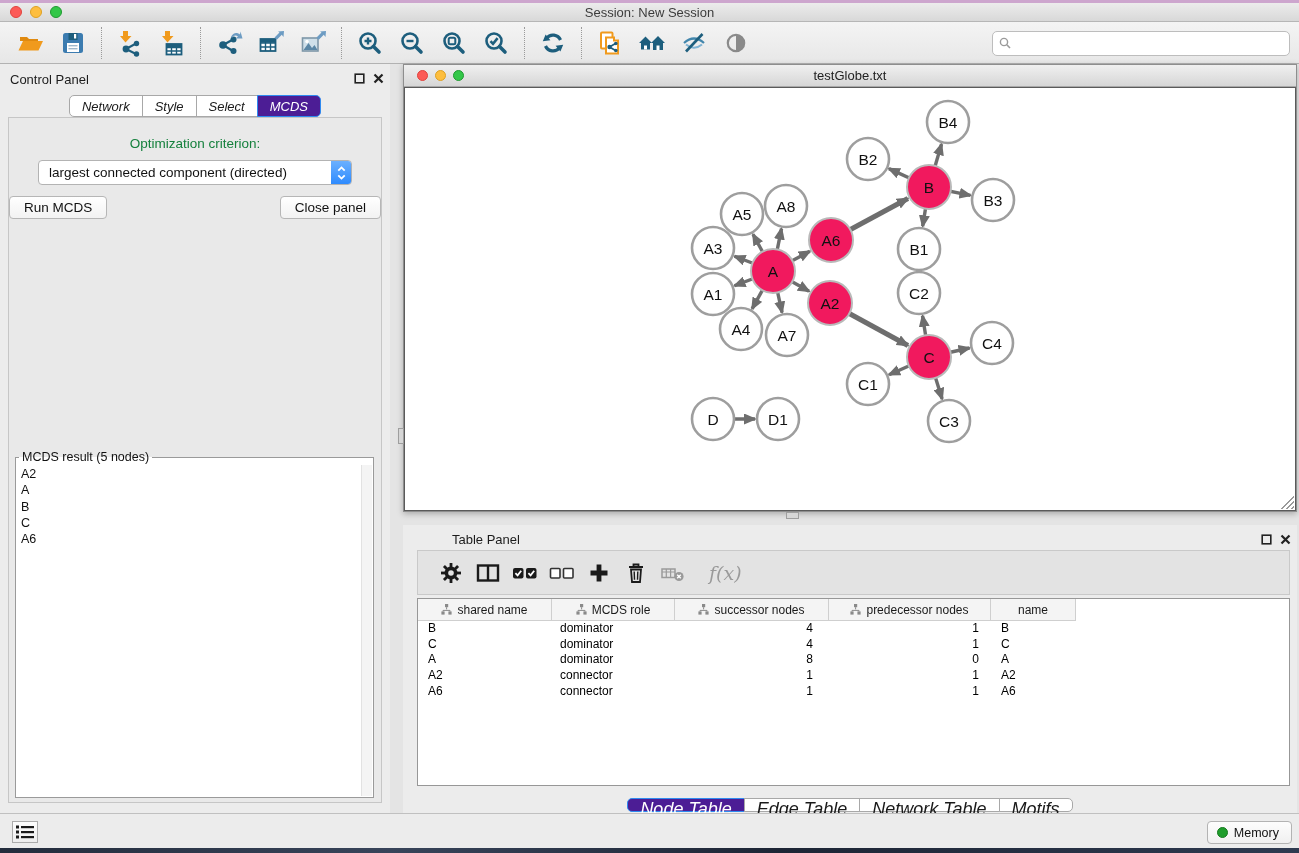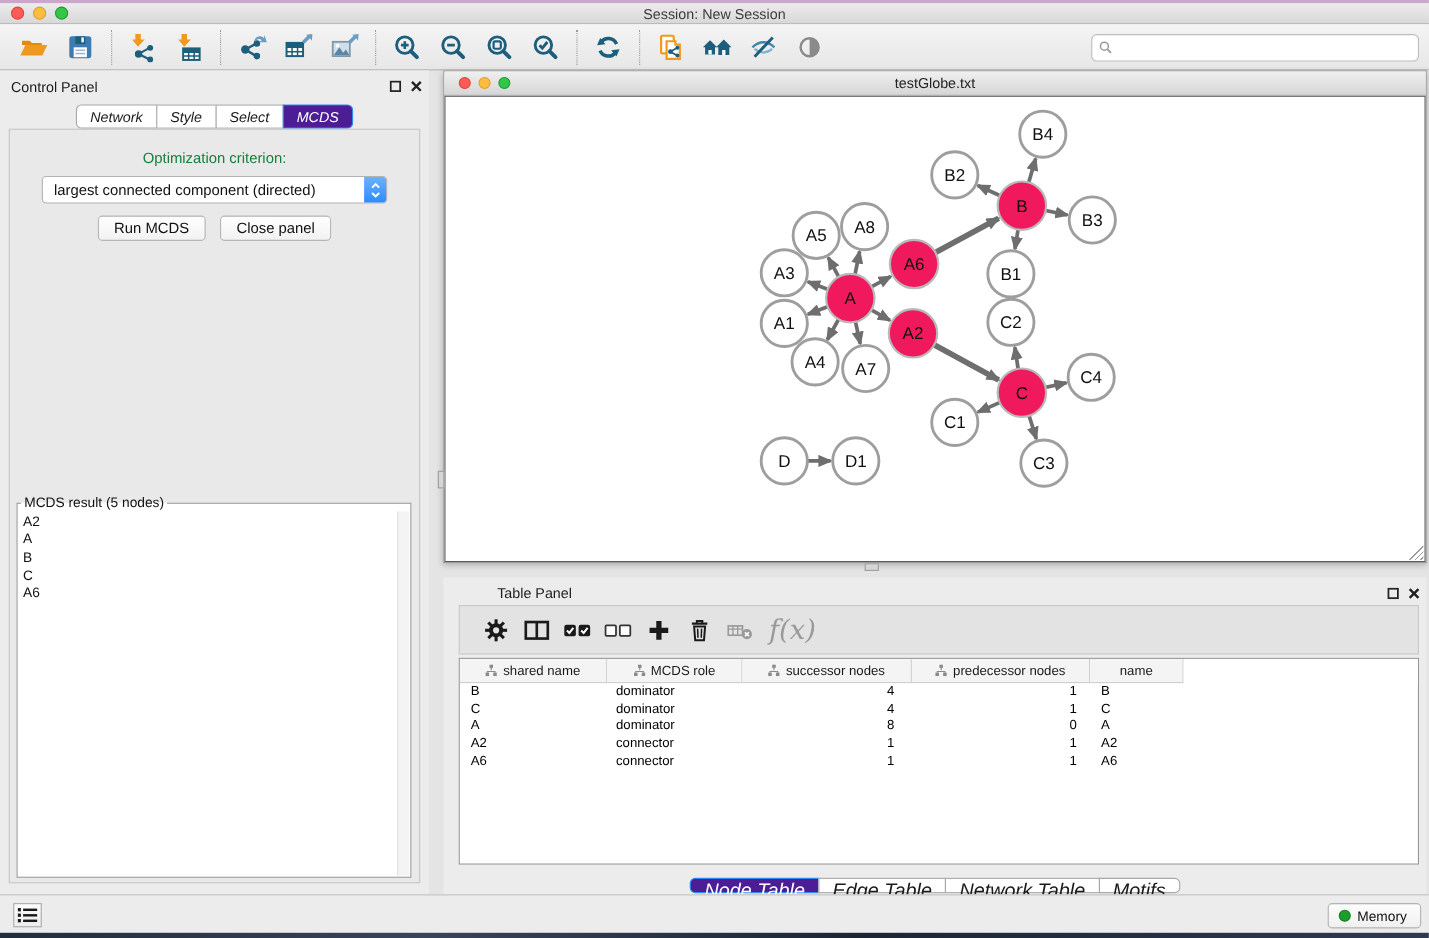--- a/index.html
+++ b/index.html
@@ -41,21 +41,21 @@
   .tab:last-child { border-radius:0 5px 5px 0; }
   .tab.active { background:#4c1d95; border-color:#2f8af0; color:#fff; }
   .cp-inner { position:absolute; left:8px; right:8px; top:53px; height:686px;
     background:#e9e9e9; border:1px solid #c6c6c6; }
   .opt-label { margin-top:18px; text-align:center; font-size:13.5px; color:#15803d; }
   .select { position:relative; margin:9px auto 0; width:314px; height:25px; background:#fff;
     border:1px solid #b3b3b3; border-radius:4px; font-size:13.5px; color:#111;
     display:flex; align-items:center; padding-left:10px; }
   .stepper { position:absolute; right:0; top:0; width:20px; height:23px; border-radius:0 3px 3px 0;
     background:linear-gradient(#6cb0fe,#2e8bfe); display:flex; align-items:center; justify-content:center; }
-  .btn-row { margin-top:11px; display:flex; justify-content:center; gap:13px; }
+  .btn-row { margin-top:11px; display:flex; justify-content:space-between; gap:13px; }
   .pbtn { height:23px; padding:0 14px; background:linear-gradient(#ffffff,#f2f2f2);
     border:1px solid #b6b6b6; border-radius:4px; font-size:13.5px; color:#111;
     font-family:"Liberation Sans",sans-serif; }
   .mcds-box { position:absolute; left:6px; right:7px; top:332px; height:348px;
     background:#fff; border:1px solid #9a9a9a; margin:0; }
   .mcds-box legend { font-size:12.5px; color:#111; padding:0 3px; margin-left:3px; }
   .mcds-list { padding:2px 0 0 5px; font-size:12.5px; color:#111; line-height:16.3px; }
   .mcds-scroll { position:absolute; right:1px; top:1px; bottom:1px; width:11px;
     background:#f4f4f4; border-left:1px solid #e2e2e2; }
 
@@ -78,22 +78,22 @@
     background:#d6d6d6; border:1px solid #9e9e9e; }
   .h-handle { position:absolute; left:786px; top:512px; width:13px; height:7px;
     background:#d6d6d6; border:1px solid #9e9e9e; }
 
   
   .table-panel { position:absolute; left:403px; top:525px; width:894px; height:288px; background:#ececec; }
   .tp-title { position:absolute; left:14px; top:7px; font-size:13px; color:#1c1c1c;margin-left:35px; }
   .tp-toolbar { position:absolute; left:14px; right:7px; top:25px; height:45px;
     background:#e3e3e3; border:1px solid #c9c9c9; display:flex; align-items:center; padding-left:14px; gap:0; }
   .ttbtn { width:37px; height:32px; display:flex; align-items:center; justify-content:center; }
-  .fx-label { font-family:"DejaVu Serif", serif; font-style:italic; font-size:25px; color:#9a9a9a;
-    margin-left:8px; }
+  .fx-label { font-family:"DejaVu Serif", serif; font-style:italic; font-size:19px; color:#9a9a9a;
+    margin-left:18px; }
   .tp-table { position:absolute; left:14px; top:73px; width:873px; height:188px;
     background:#fff; border:1px solid #979797; overflow:hidden; }
   .thead { display:grid; grid-template-columns:134px 123px 154px 162px 85px 1fr; height:22px; }
   .hcell { background:#f4f4f4; border-right:1px solid #cfcfcf; border-bottom:1px solid #cfcfcf;
     display:flex; align-items:center; justify-content:center; gap:5px; font-size:12px; color:#1a1a1a; }
   .hcell.filler { background:#fff; border-right:none; border-bottom:none; }
   .trow { display:grid; grid-template-columns:134px 123px 154px 162px 85px 1fr; height:15.7px; }
   .tcell { font-size:12px; color:#000; line-height:15.7px; white-space:nowrap; overflow:hidden; }
   .tcell.c0 { padding-left:10px; }
   .tcell.c1 { padding-left:8px; }

